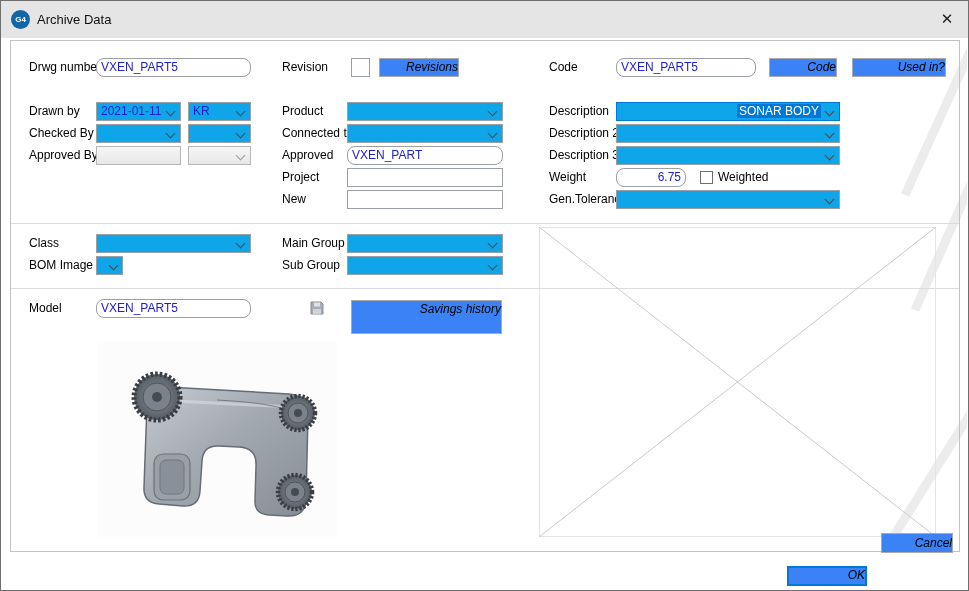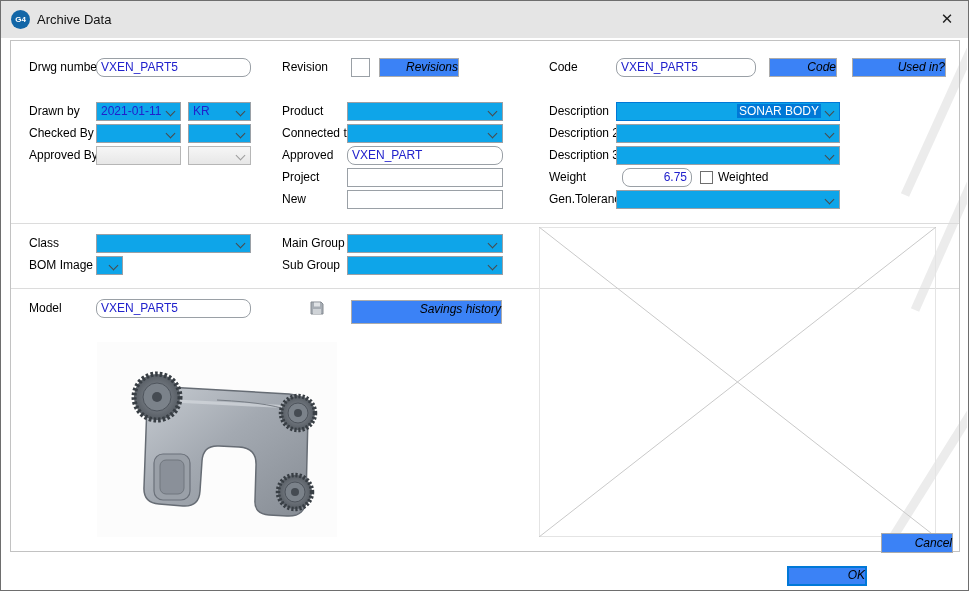--- a/index.html
+++ b/index.html
@@ -10,21 +10,21 @@
             background:#1266a7;color:#fff;font-size:8px;font-weight:bold;text-align:center;line-height:19px;}
   .title{position:absolute;left:36px;top:9px;height:19px;line-height:19px;font-size:13px;color:#111;white-space:nowrap;}
   .close-btn{position:absolute;right:8px;top:5px;width:26px;height:26px;text-align:center;line-height:26px;
              font-size:15px;color:#1a1a1a;cursor:pointer;}
   .frame{position:absolute;left:9px;top:39px;width:950px;height:512px;border:1px solid #c2c2c2;box-sizing:border-box;}
   .lbl{position:absolute;height:19px;line-height:19px;font-size:12px;color:#000;white-space:nowrap;}
   .field,.combo,.btn{position:absolute;height:19px;box-sizing:border-box;font-size:12px;line-height:17px;}
   .field{border:1px solid #9aa0a6;background:#fff;padding:0 4px;color:#000;overflow:hidden;white-space:nowrap;}
   .combo{border:1px solid #9aa0a6;background:#0ea5e9;padding:0 18px 0 4px;color:#000;overflow:hidden;white-space:nowrap;}
   .blue{color:#2121cc;border-radius:8px;}
-  .right{text-align:right;margin-left:6px;}
+  .right{text-align:right;}
   .chev{position:absolute;right:6px;top:5px;width:6px;height:6px;border-right:1.4px solid #4a4a4a;
         border-bottom:1.4px solid #4a4a4a;transform:rotate(45deg);}
   .chev.dis{border-color:#9d9d9d;}
   .btn{border:1px solid #ababab;background:#3b82f6;text-align:right;color:#000;cursor:pointer;font-style:italic;}
   .btn-footer{height:20px;line-height:18px;margin-top:8px;}
   .okbtn{border:2px solid #0078d7;line-height:15px;}
   .disabled{background:linear-gradient(#f6f6f6,#e7e7e7);border-color:#b6b6b6;}
   .focused{border-color:#0078d7;text-align:right;}
   .sel{background:#0078d7;color:#fff;padding:0 2px;}
   .divider{position:absolute;left:10px;width:948px;height:1px;background:#dcdcdc;}
@@ -160,21 +160,21 @@
 
   <div class="divider" style="top:287px"></div>
 
   <div class="lbl" style="left:28px;top:298px">Model</div>
   <div class="field blue" style="left:95px;top:298px;width:155px">VXEN_PART5</div>
   <svg class="save-icon" viewBox="0 0 16 16">
     <path d="M2,2 h10 l2,2 v10 h-12 z" fill="#a7adb4" stroke="#858b92"></path>
     <rect x="5" y="2.5" width="6" height="4" fill="#dfe2e5"></rect>
     <rect x="4" y="9" width="8" height="5" fill="#cfd3d7"></rect>
   </svg>
-  <div class="btn" style="left:350px;top:299px;width:151px;height:24px">Savings history</div>
+  <div class="btn" style="left:350px;top:299px;width:151px;height:34px">Savings history</div>
 
   <div class="model-preview">
     <svg width="240" height="195" viewBox="0 0 240 195">
       <defs>
         <linearGradient id="g1" x1="0" y1="0" x2="1" y2="1">
           <stop offset="0" stop-color="#c6cbd1"></stop>
             <stop offset="0.45" stop-color="#a3a9b1"></stop>
             <stop offset="1" stop-color="#878d95"></stop>
         </linearGradient>
         <radialGradient id="g2">

